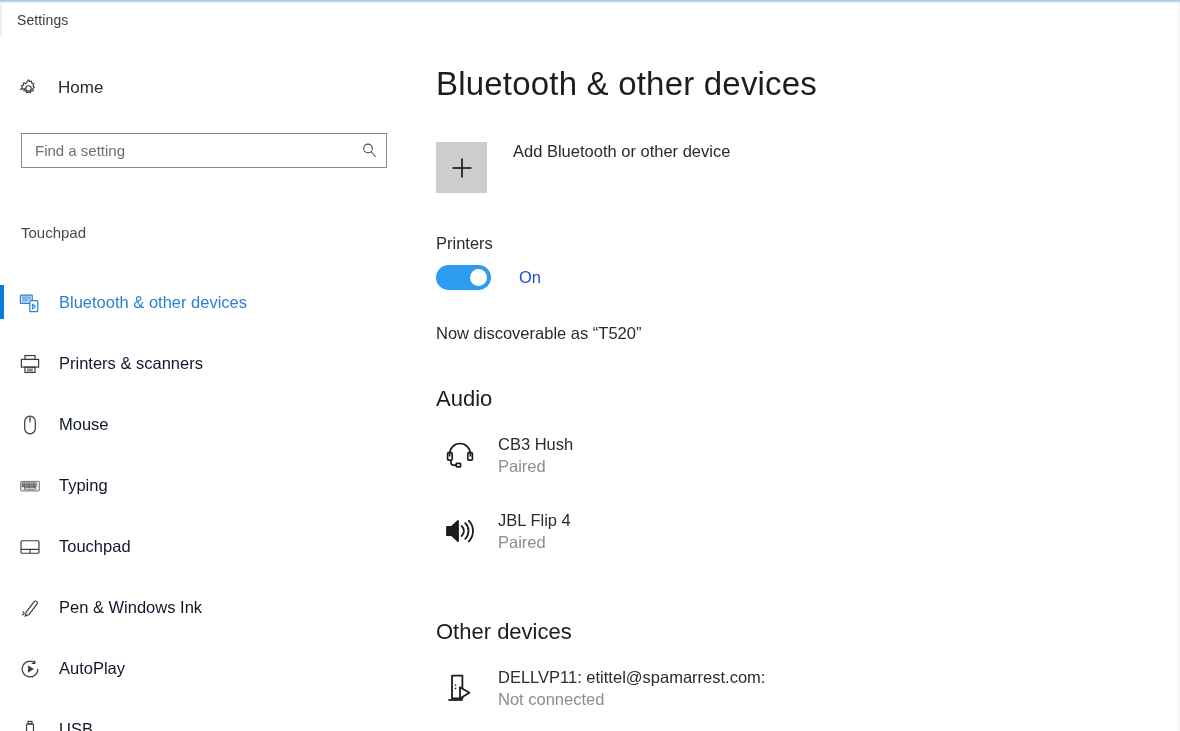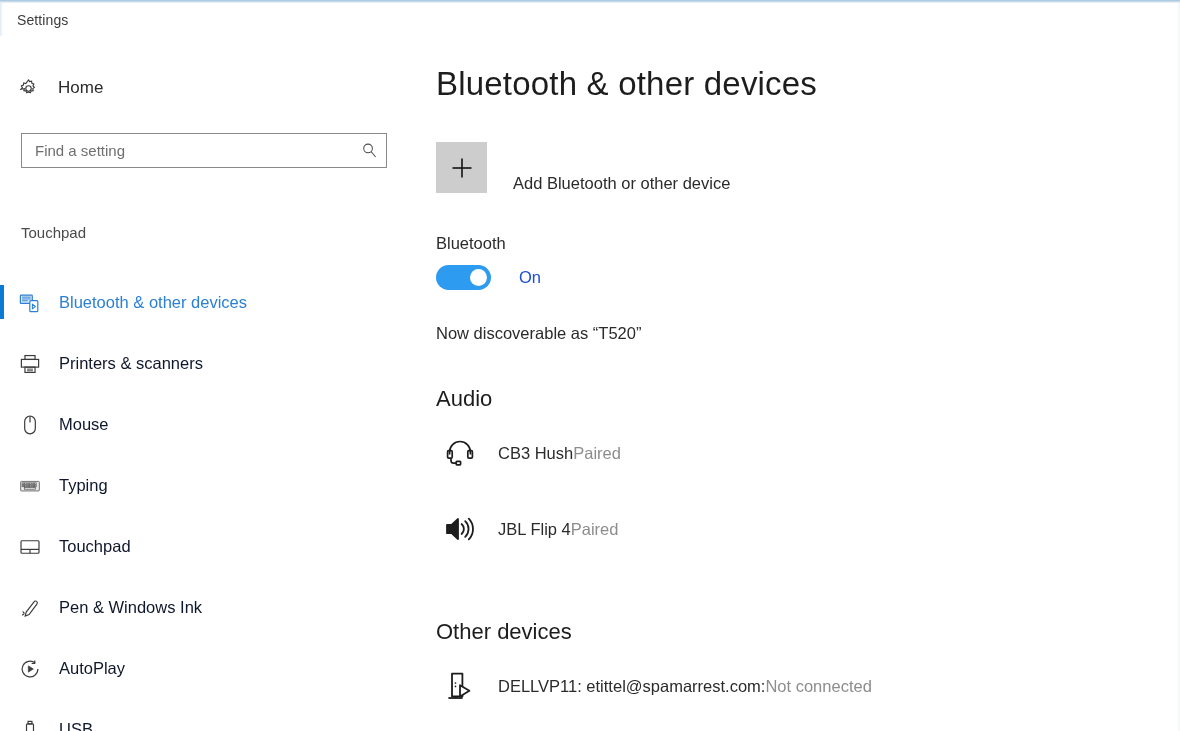--- a/index.html
+++ b/index.html
@@ -119,21 +119,21 @@
   }
   .page-title {
     position: absolute; left: 0; top: 29px;
     font-size: 33px; font-weight: 300;
     color: #1d1d1d; letter-spacing: .2px;
     white-space: nowrap;
   }
 
   .add-row {
     position: absolute; left: 0; top: 106px;
-    display: flex; align-items: flex-end; cursor: default;
+    display: flex; align-items: flex-start; cursor: default;
   }
   .add-plus {
     width: 51px; height: 51px;
     background: #cdcdcd;
     display: flex; align-items: center; justify-content: center;
     flex: 0 0 51px;
   }
   .add-label {
     margin-left: 26px;
     font-size: 16.5px; color: #2b2b2b;
@@ -184,21 +184,21 @@
     display: flex; align-items: center;
     cursor: default;
   }
   .device .dev-icon {
     width: 40px; height: 40px;
     display: flex; align-items: center; justify-content: center;
     flex: 0 0 40px;
   }
   .device .dev-text {
     margin-left: 18px;
-    display: flex; flex-direction: row;
+    display: flex; flex-direction: column;
     justify-content: center;
   }
   .device .dev-name {
     font-size: 16.5px; color: #2b2b2b;
     line-height: 22px; white-space: nowrap;
   }
   .device .dev-status {
     font-size: 16.5px; color: #8d8d8d;
     line-height: 22px; white-space: nowrap;
   }
@@ -360,21 +360,21 @@
     <div class="add-row">
       <span class="add-plus">
         <svg width="26" height="26" viewBox="0 0 26 26" stroke="#1d1d1d" stroke-width="1.7">
           <line x1="13" y1="3.5" x2="13" y2="22.5"></line>
           <line x1="3.5" y1="13" x2="22.5" y2="13"></line>
         </svg>
       </span>
       <span class="add-label">Add Bluetooth or other device</span>
     </div>
 
-    <div class="bt-label">Bluetooth</div>
+    <div class="bt-label">Printers</div>
 
     <div class="toggle-row">
       <div class="toggle">
         <div class="knob"></div>
       </div>
       <span class="toggle-state">On</span>
     </div>
 
     <div class="discoverable">Now discoverable as “T520”</div>
 

